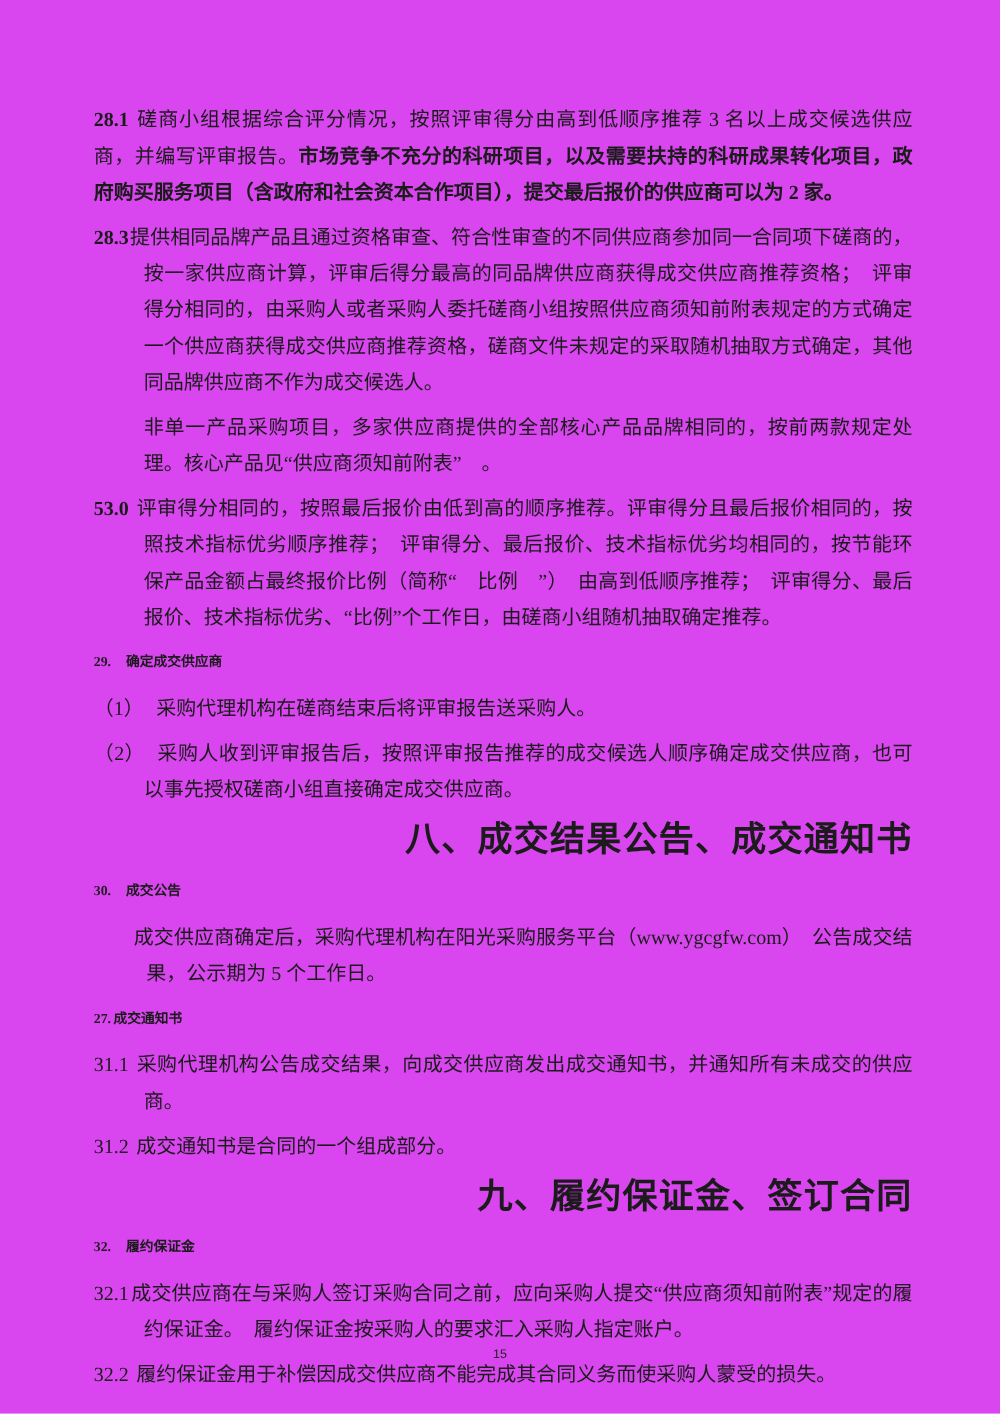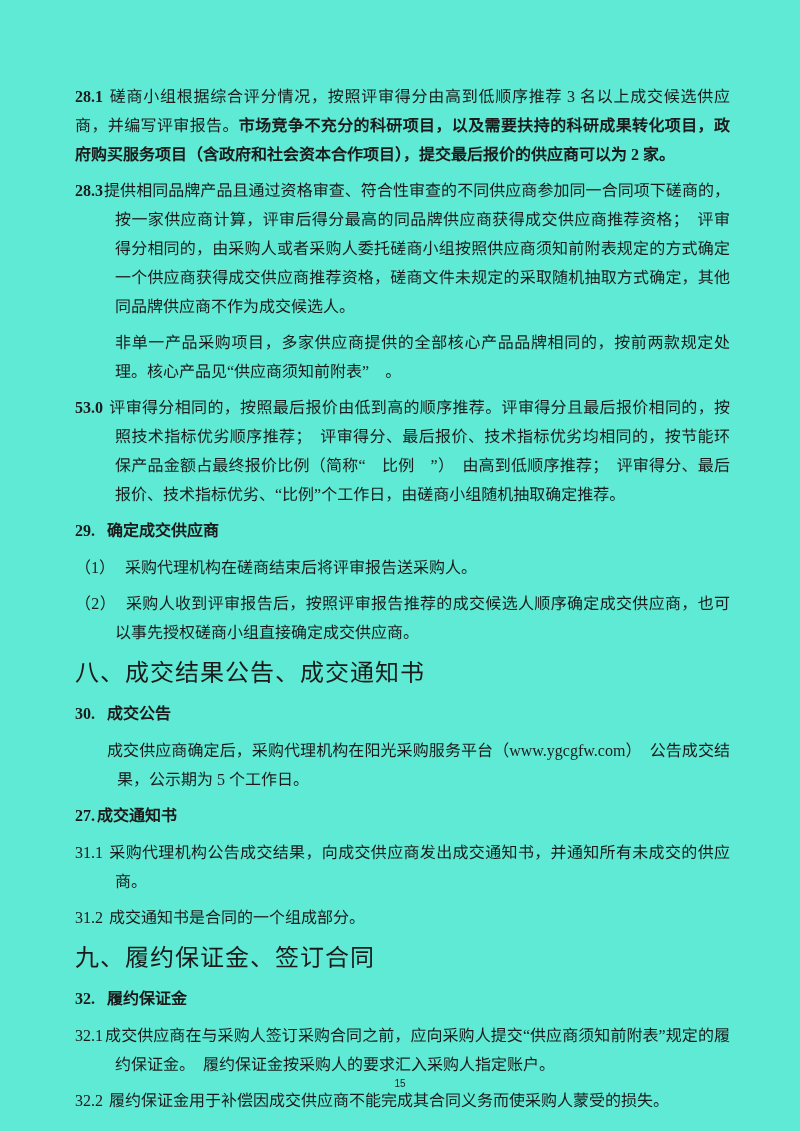--- a/index.html
+++ b/index.html
@@ -1,36 +1,36 @@
 <!DOCTYPE html>
 <html lang="zh-CN"><head>
 <meta charset="utf-8">
 <style>
   html,body{margin:0;padding:0;background:#ffffff;}
   .page{
     width:800px;height:1131px;box-sizing:border-box;position:relative;
-    background:#5eead4;color:#1b1b1b;
+    background:#d946ef;color:#1b1b1b;
     font-family:"Liberation Serif","DejaVu Serif",serif;
     font-size:16px;overflow:hidden;
     padding:82px 70px 0 75px;
     text-align:justify;
   }
   p{margin:0 0 7px 0;line-height:29px;}
   .hang{padding-left:40px;text-indent:-40px;}
   .indent{margin-left:40px;}
   .body-indent{padding-left:42px;text-indent:-10px;}
   .num{font-weight:bold;margin-right:6px;}
   .num-plain{font-weight:normal;margin-right:6px;}
   .b{font-weight:bold;}
   .sec-heading{
-    font-size:24px;font-weight:normal;text-align:left;
+    font-size:28px;font-weight:bold;text-align:right;
     margin:11px 0 11px 0;line-height:30px;letter-spacing:1px;
   }
   .num-heading{
-    font-size:16px;font-weight:bold;margin:5px 0 8px 0;line-height:29px;
+    font-size:11px;font-weight:bold;margin:5px 0 8px 0;line-height:29px;
   }
   .num-heading .num{margin-right:12px;}
   .pagenum{
     position:absolute;left:0;right:0;bottom:42px;text-align:center;
     font-family:"Liberation Sans","DejaVu Sans",sans-serif;
     font-size:10px;color:#222222;
   }
 </style>
 </head>
 <body>

